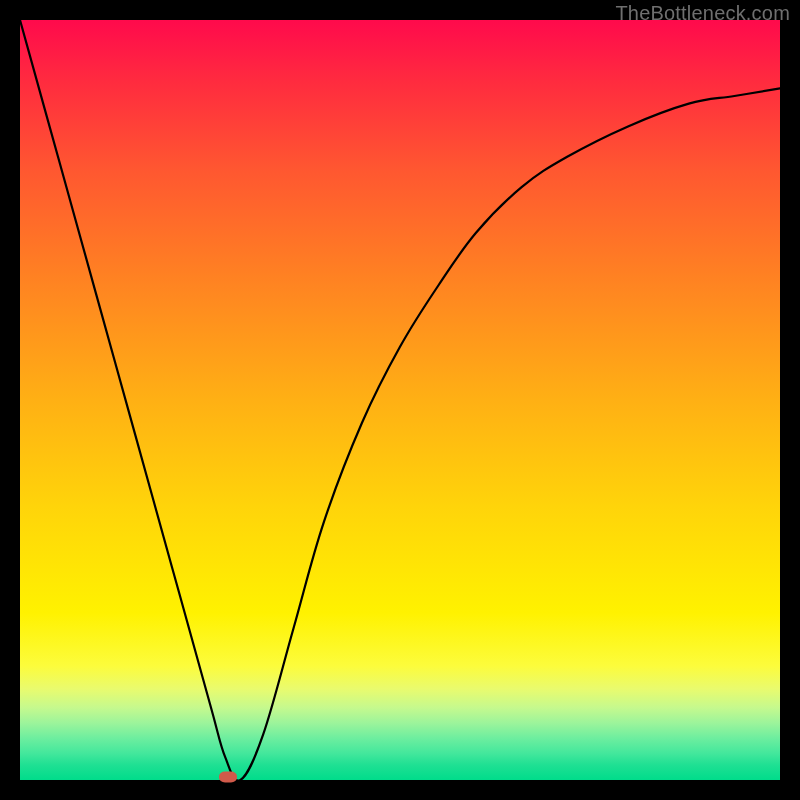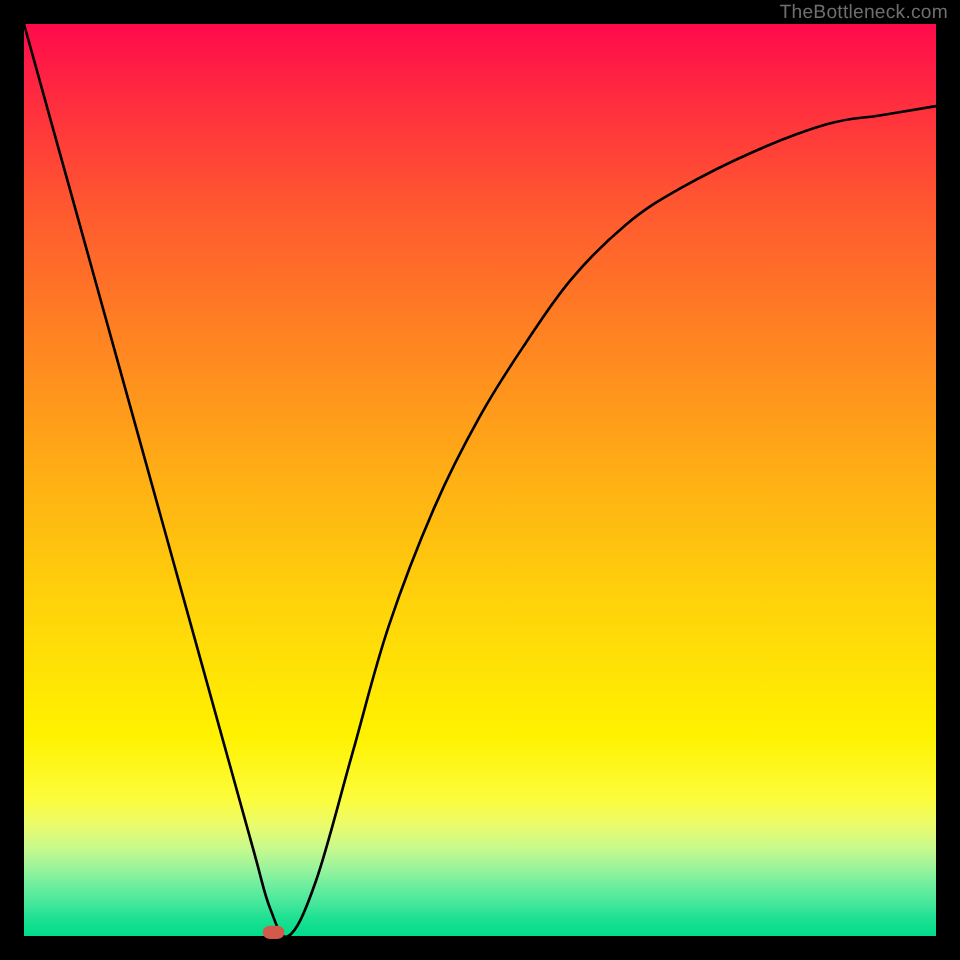--- a/index.html
+++ b/index.html
@@ -14,21 +14,21 @@
     width: 800px;
     height: 800px;
     background: #000;
     position: relative;
   }
   .watermark {
     position: absolute;
     top: 2px;
     right: 10px;
     color: #6f6f6f;
-    font-size: 16px;
+    font-size: 20px;
     font-weight: 500;
     letter-spacing: 0.2px;
     z-index: 20;
     user-select: none;
   }
   .plot-area {
     position: absolute;
     left: 20px;
     top: 20px;
     width: 760px;

